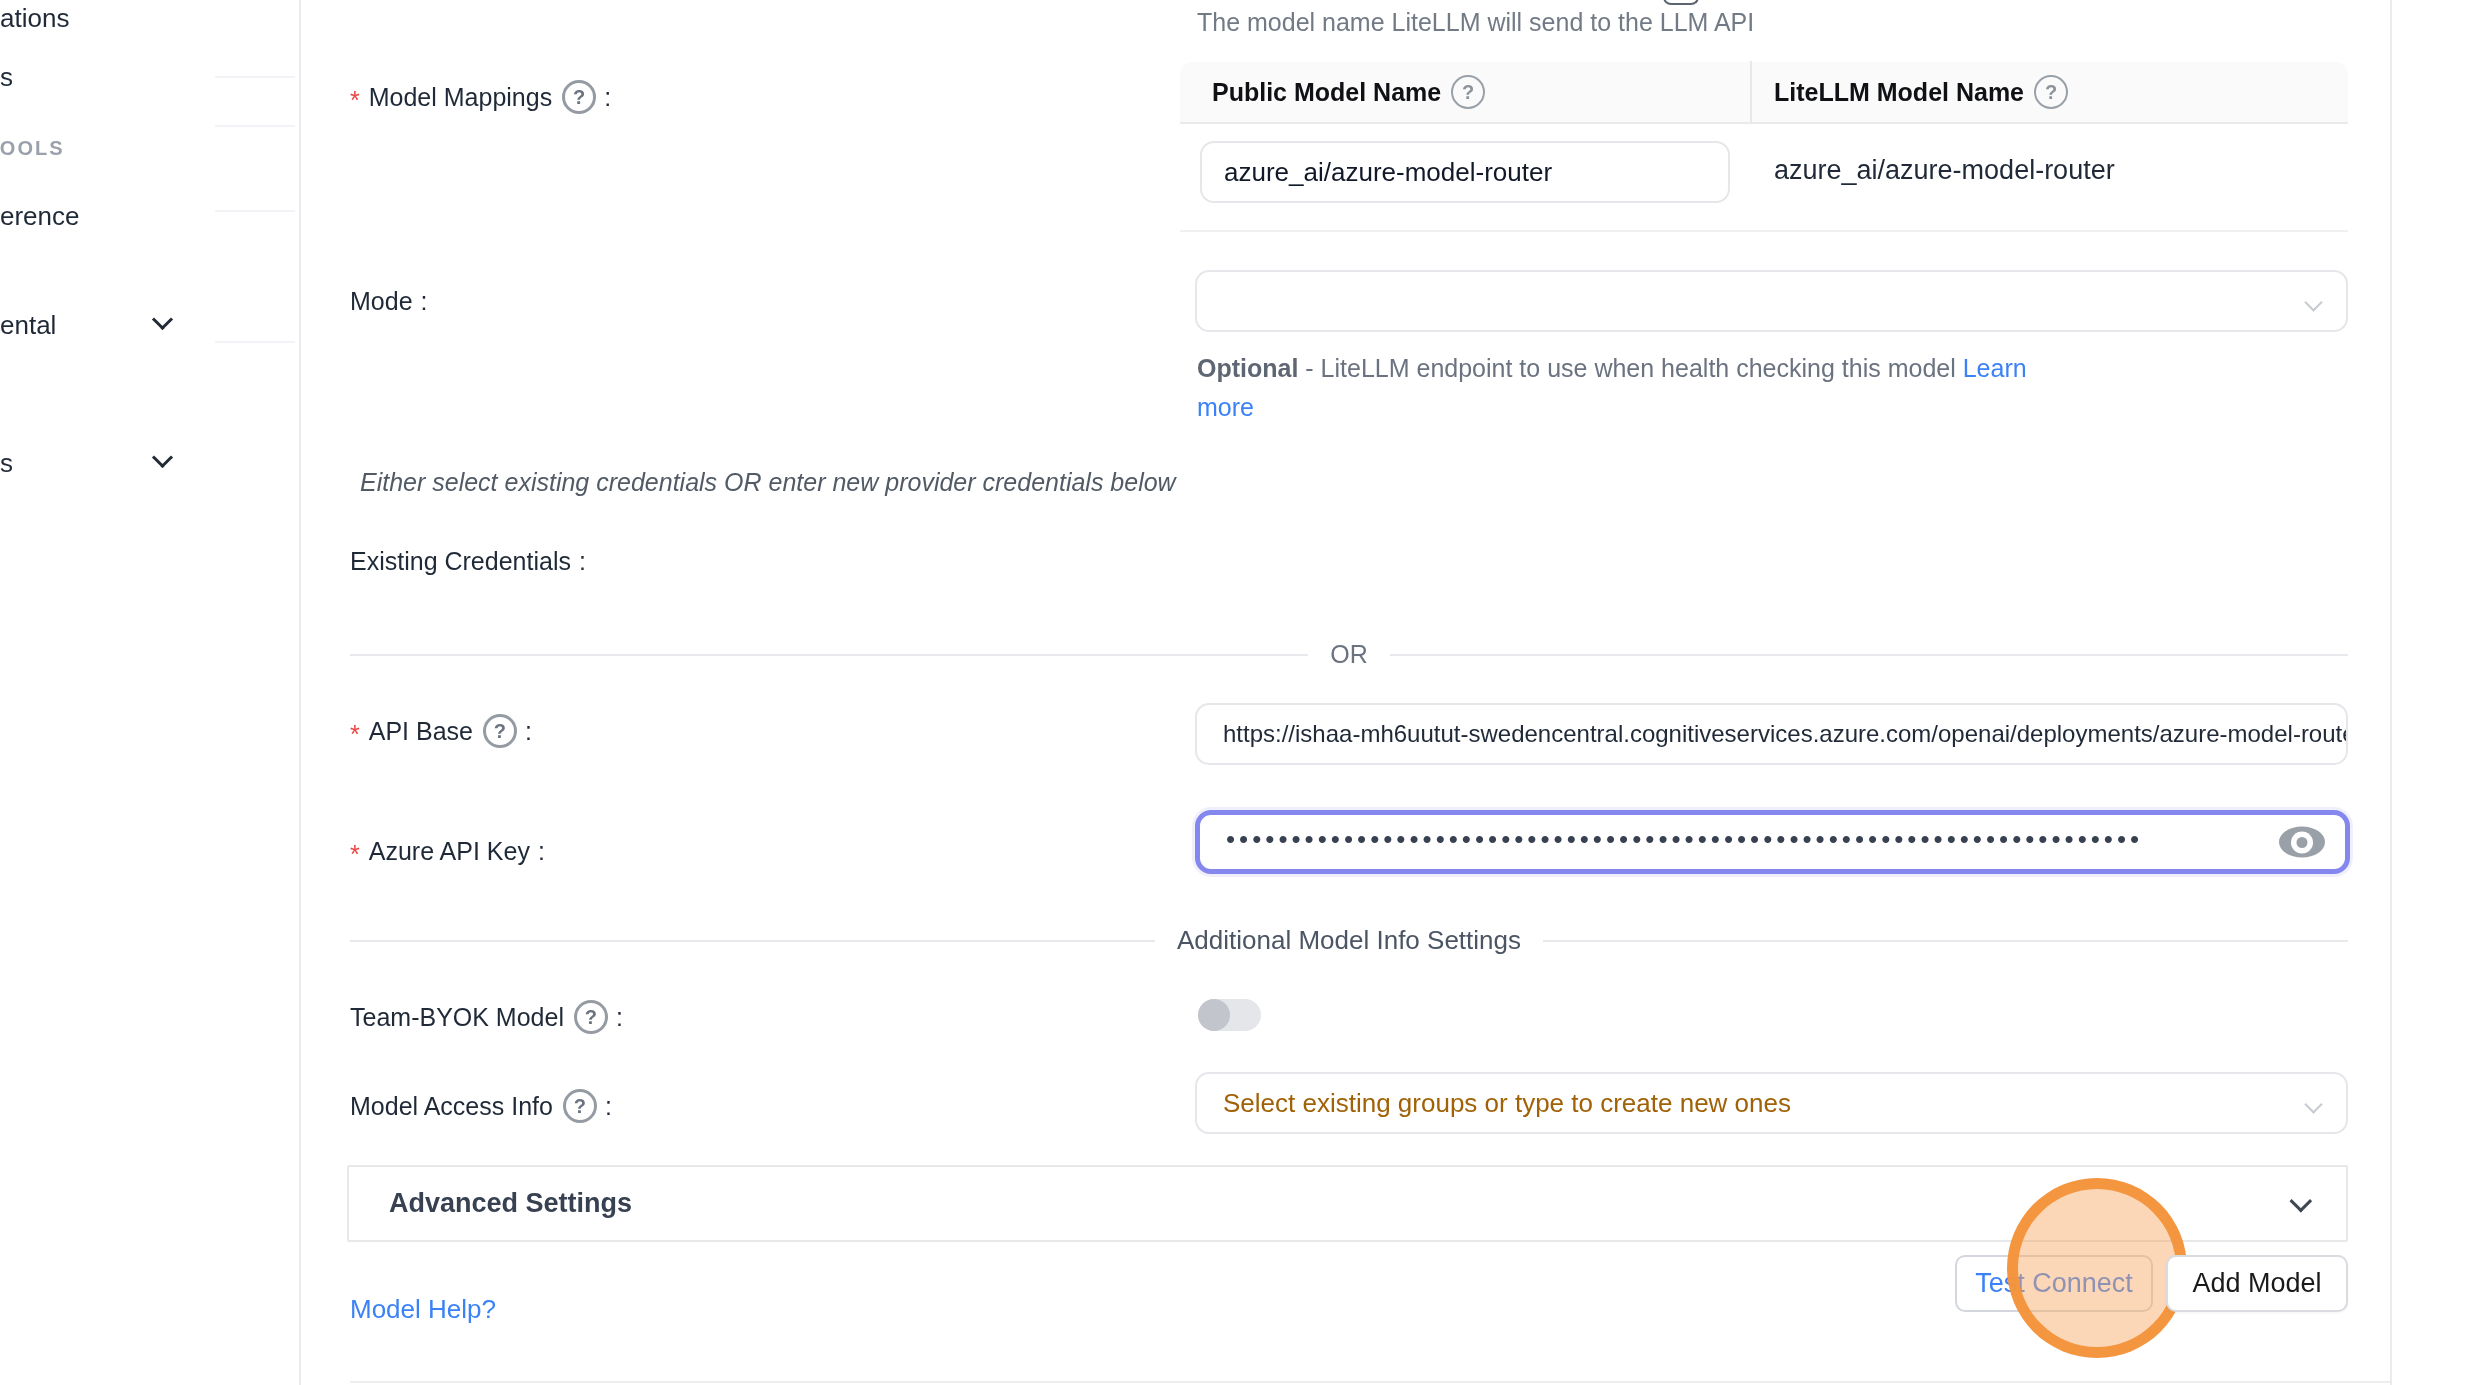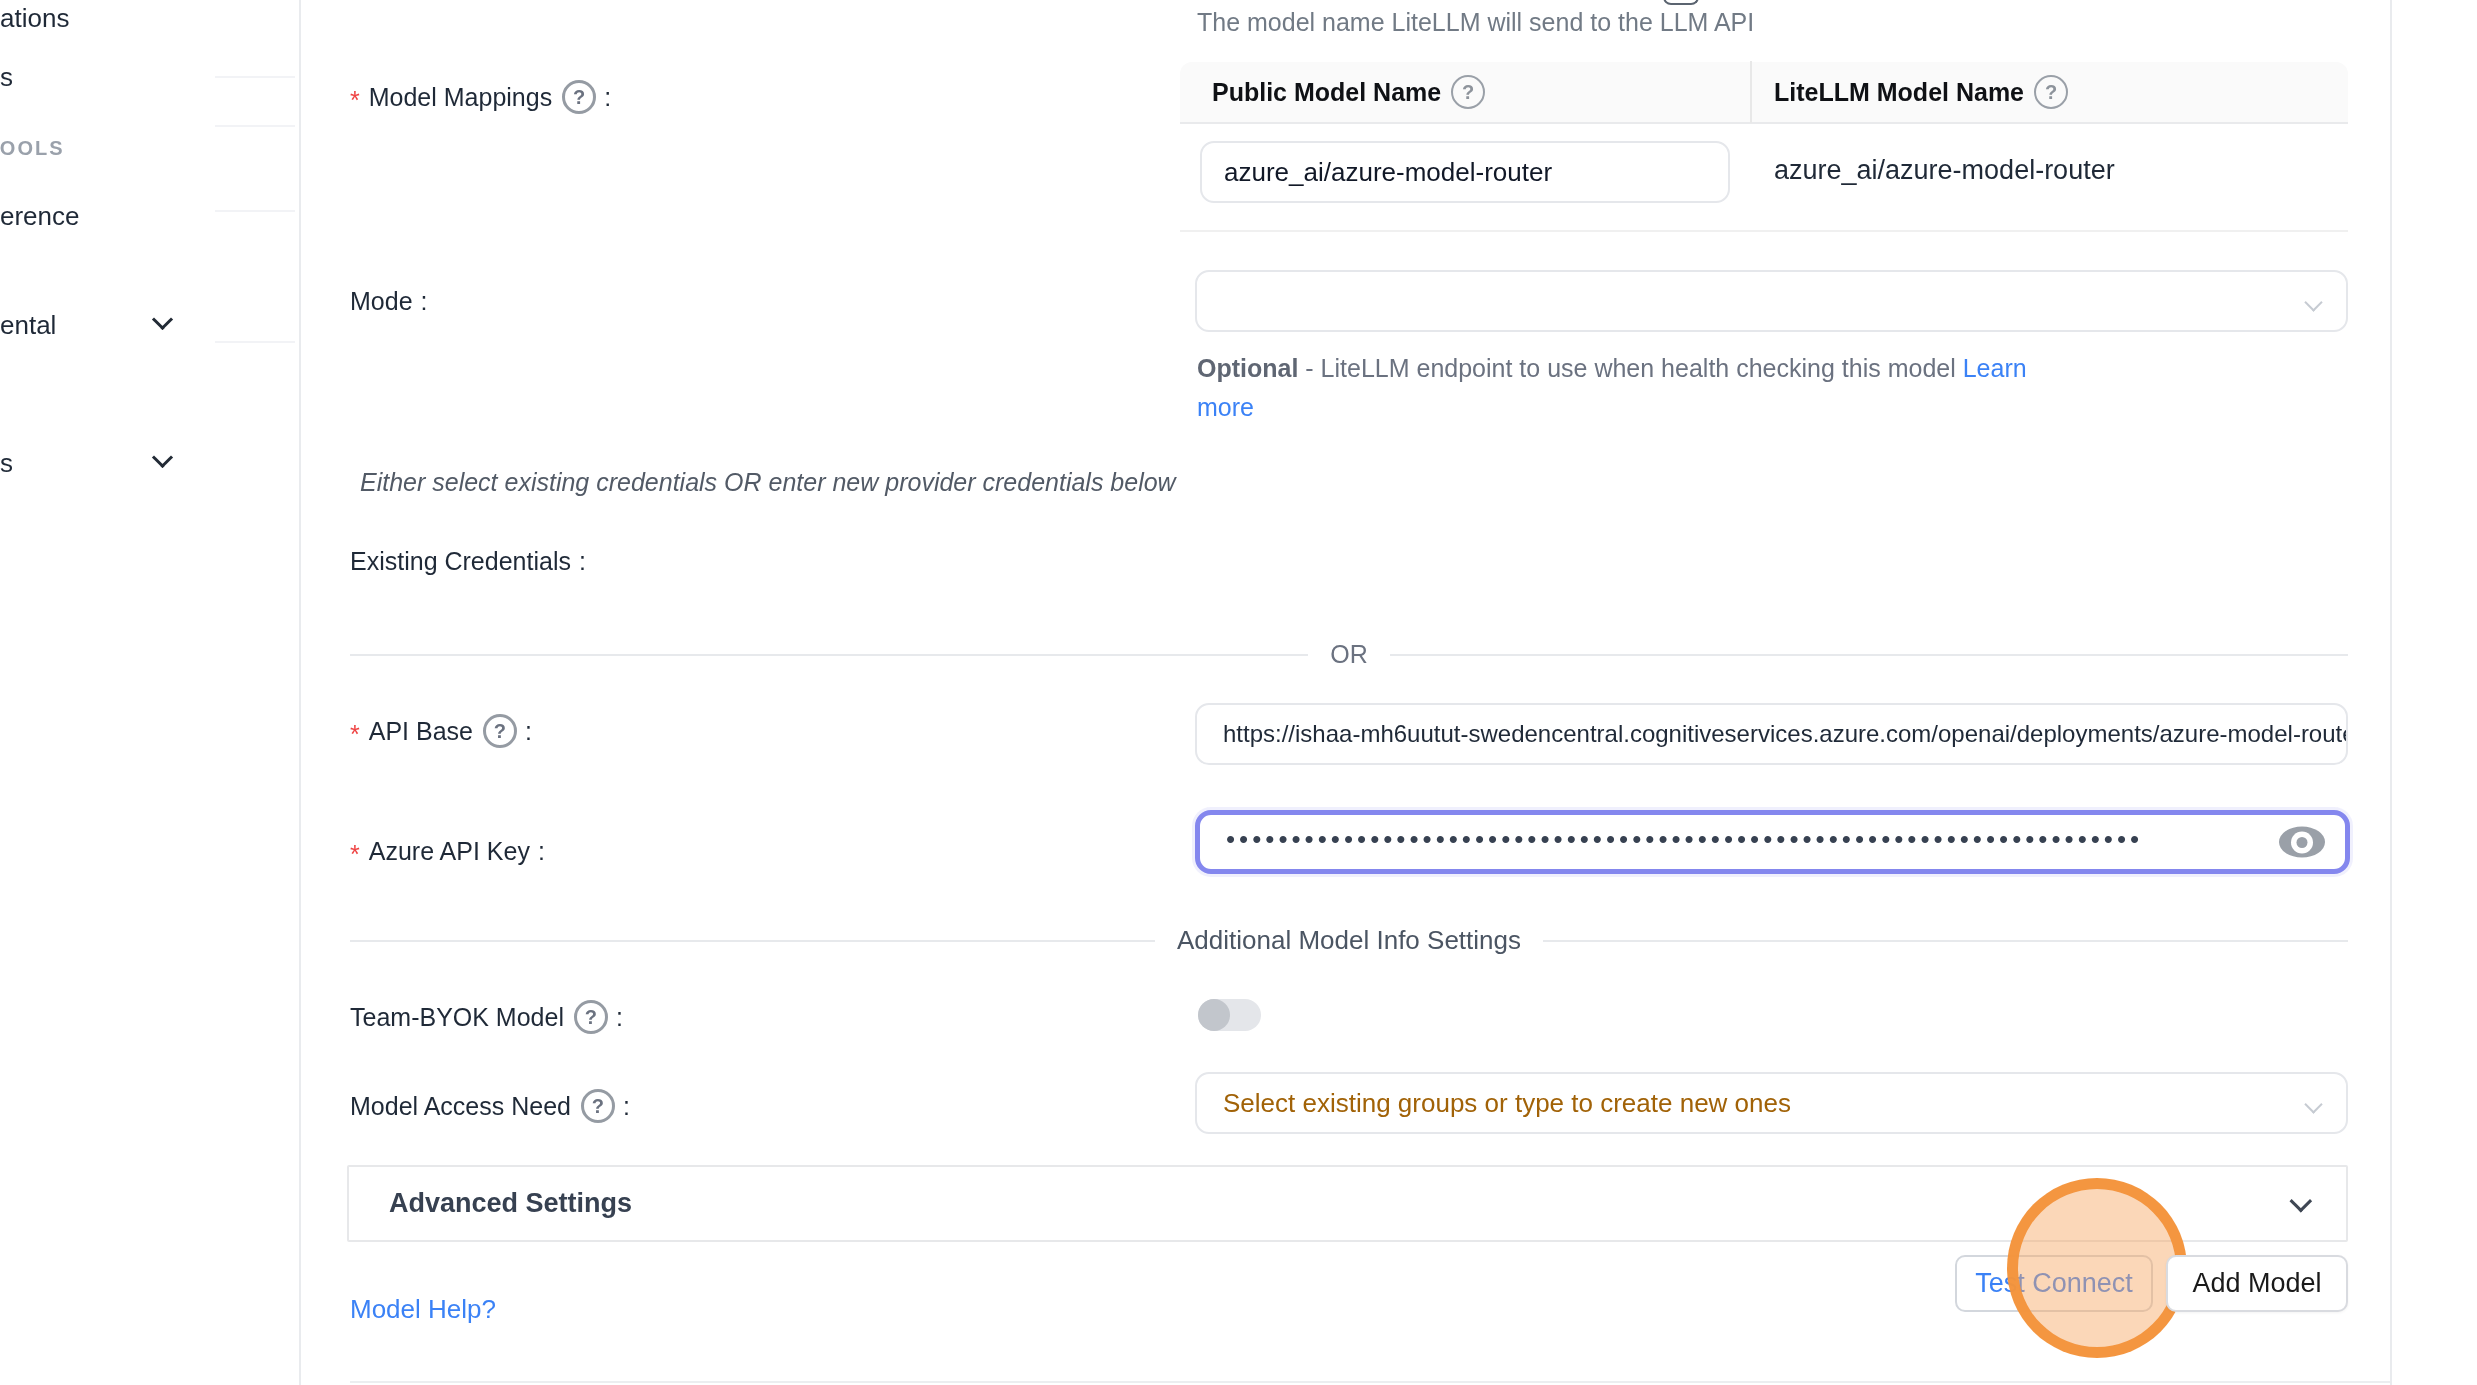--- a/index.html
+++ b/index.html
@@ -203,21 +203,21 @@
   <div class="form-label" style="top:1000px;">
     <span>Team-BYOK Model</span>
     <span class="qicon">?</span>
     <span class="colon">:</span>
   </div>
   <div class="toggle">
     <span class="knob"></span>
   </div>
 
   <div class="form-label" style="top:1089px;">
-    <span>Model Access Need</span>
+    <span>Model Access Info</span>
     <span class="qicon">?</span>
     <span class="colon">:</span>
   </div>
   <div class="box" style="top:1072px;">
     <span class="placeholder">Select existing groups or type to create new ones</span>
     <span class="sel-chev"></span>
   </div>
 
   <div class="adv">
     <span class="adv-title">Advanced Settings</span>

